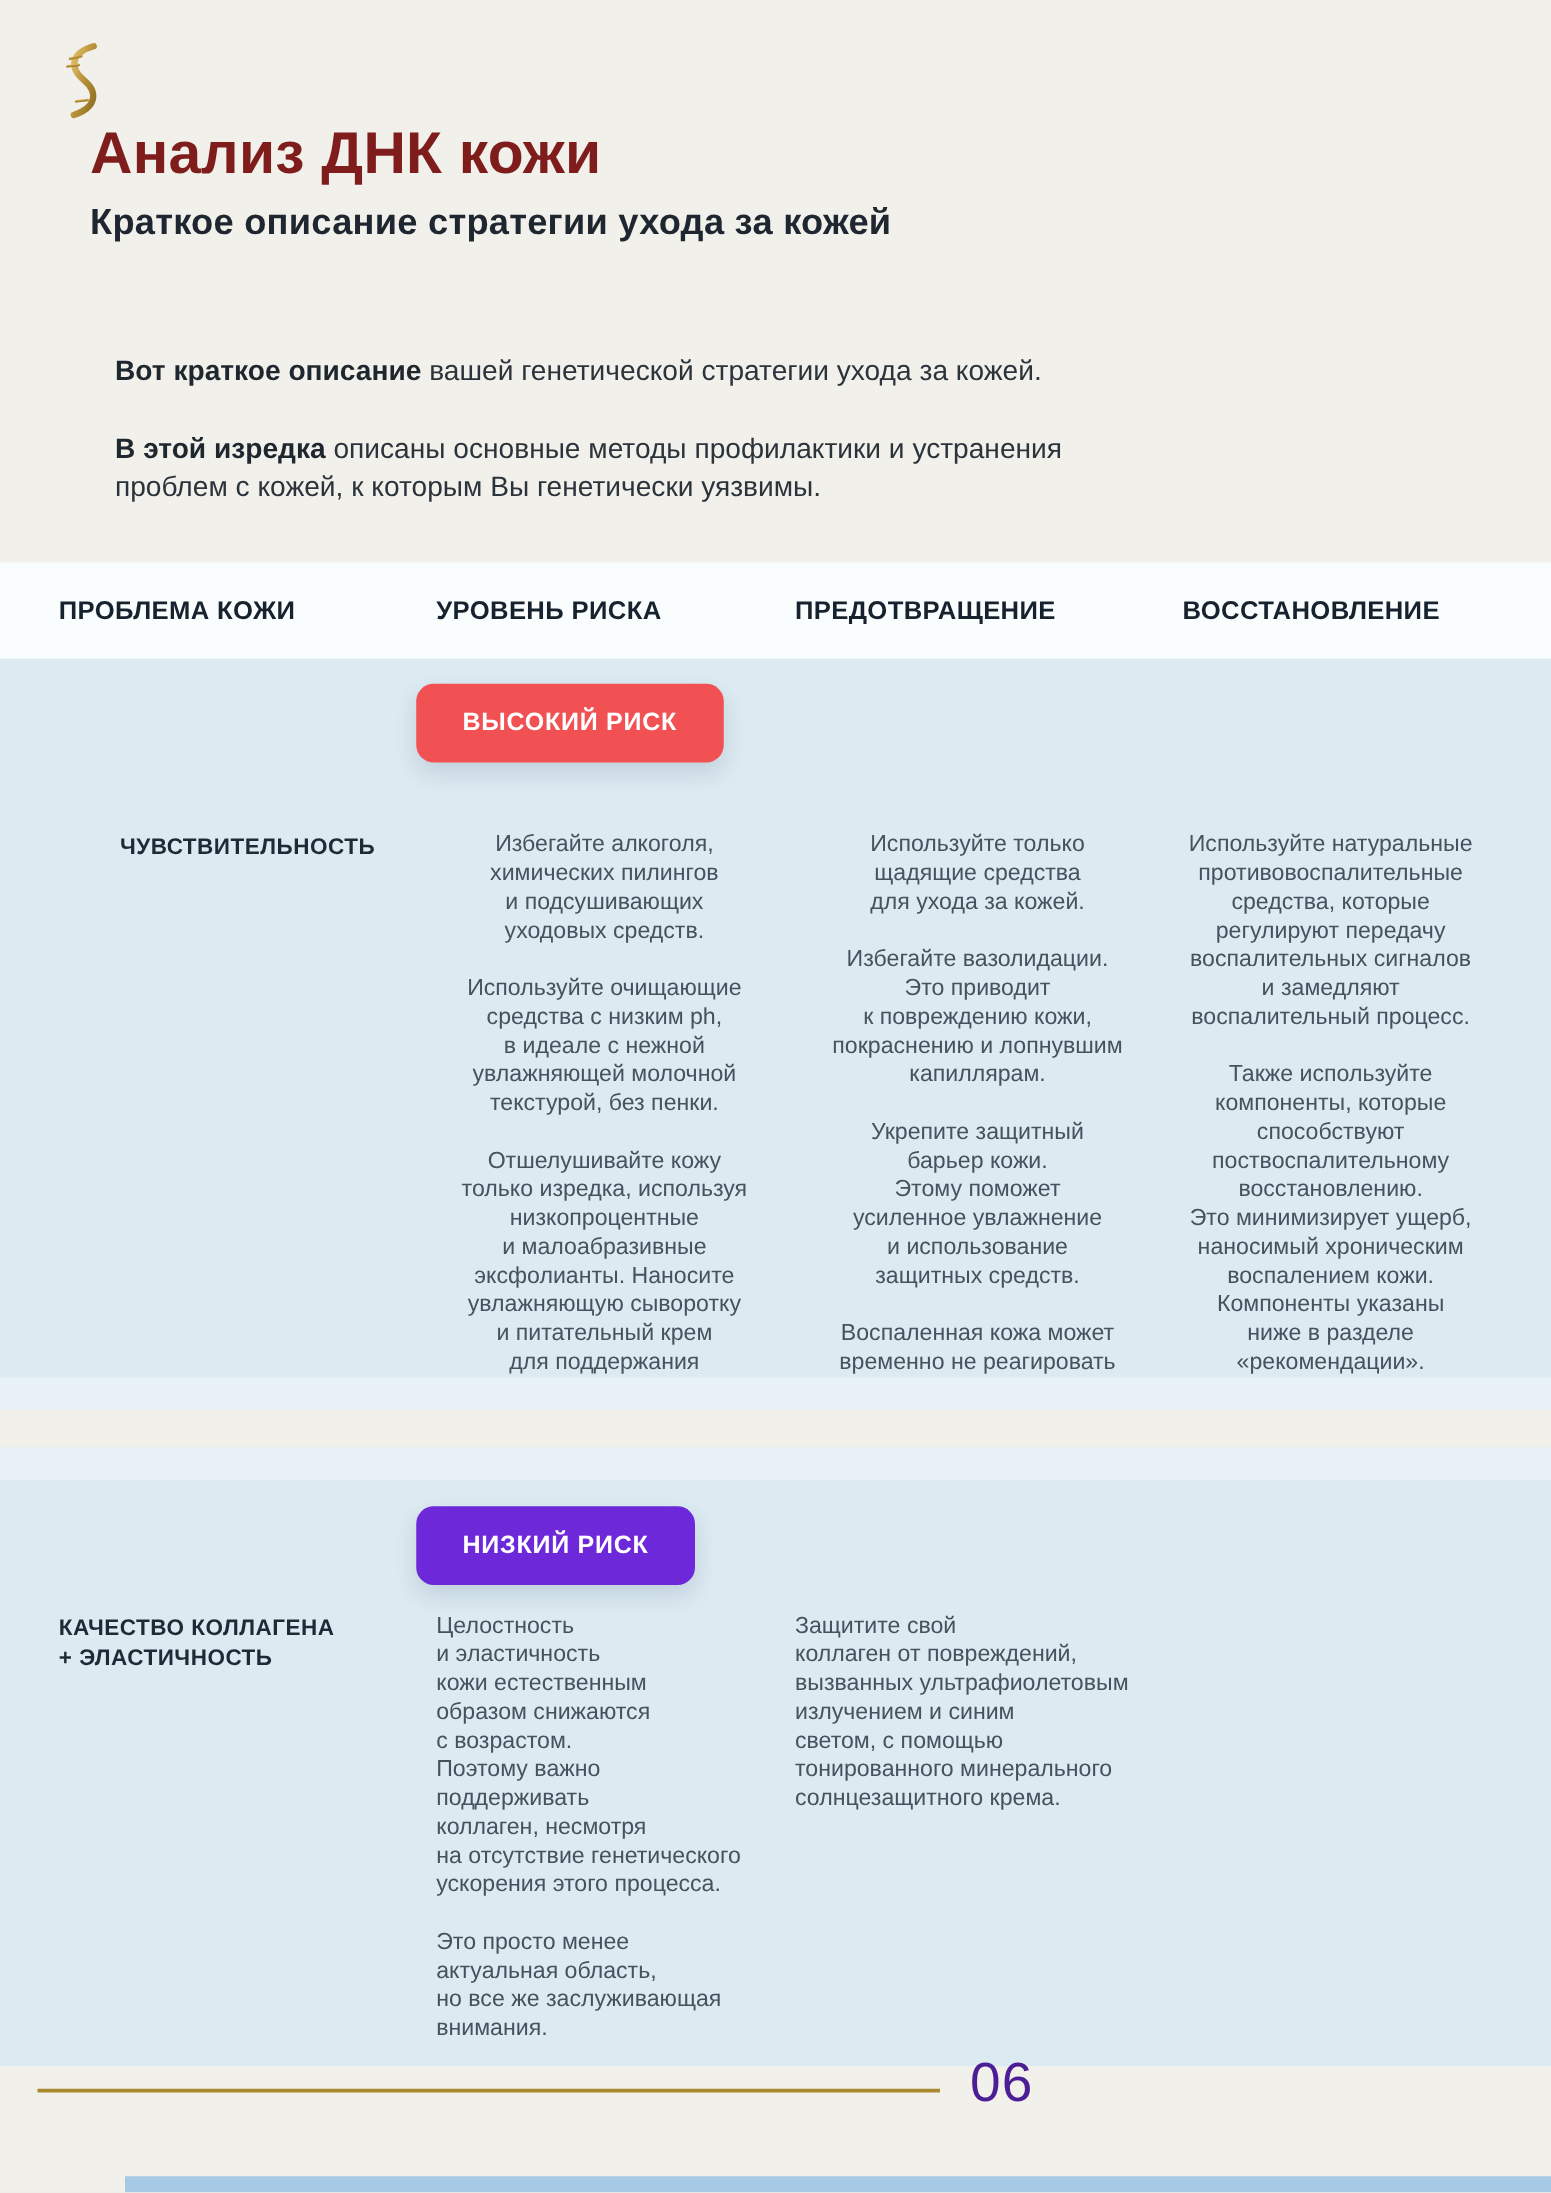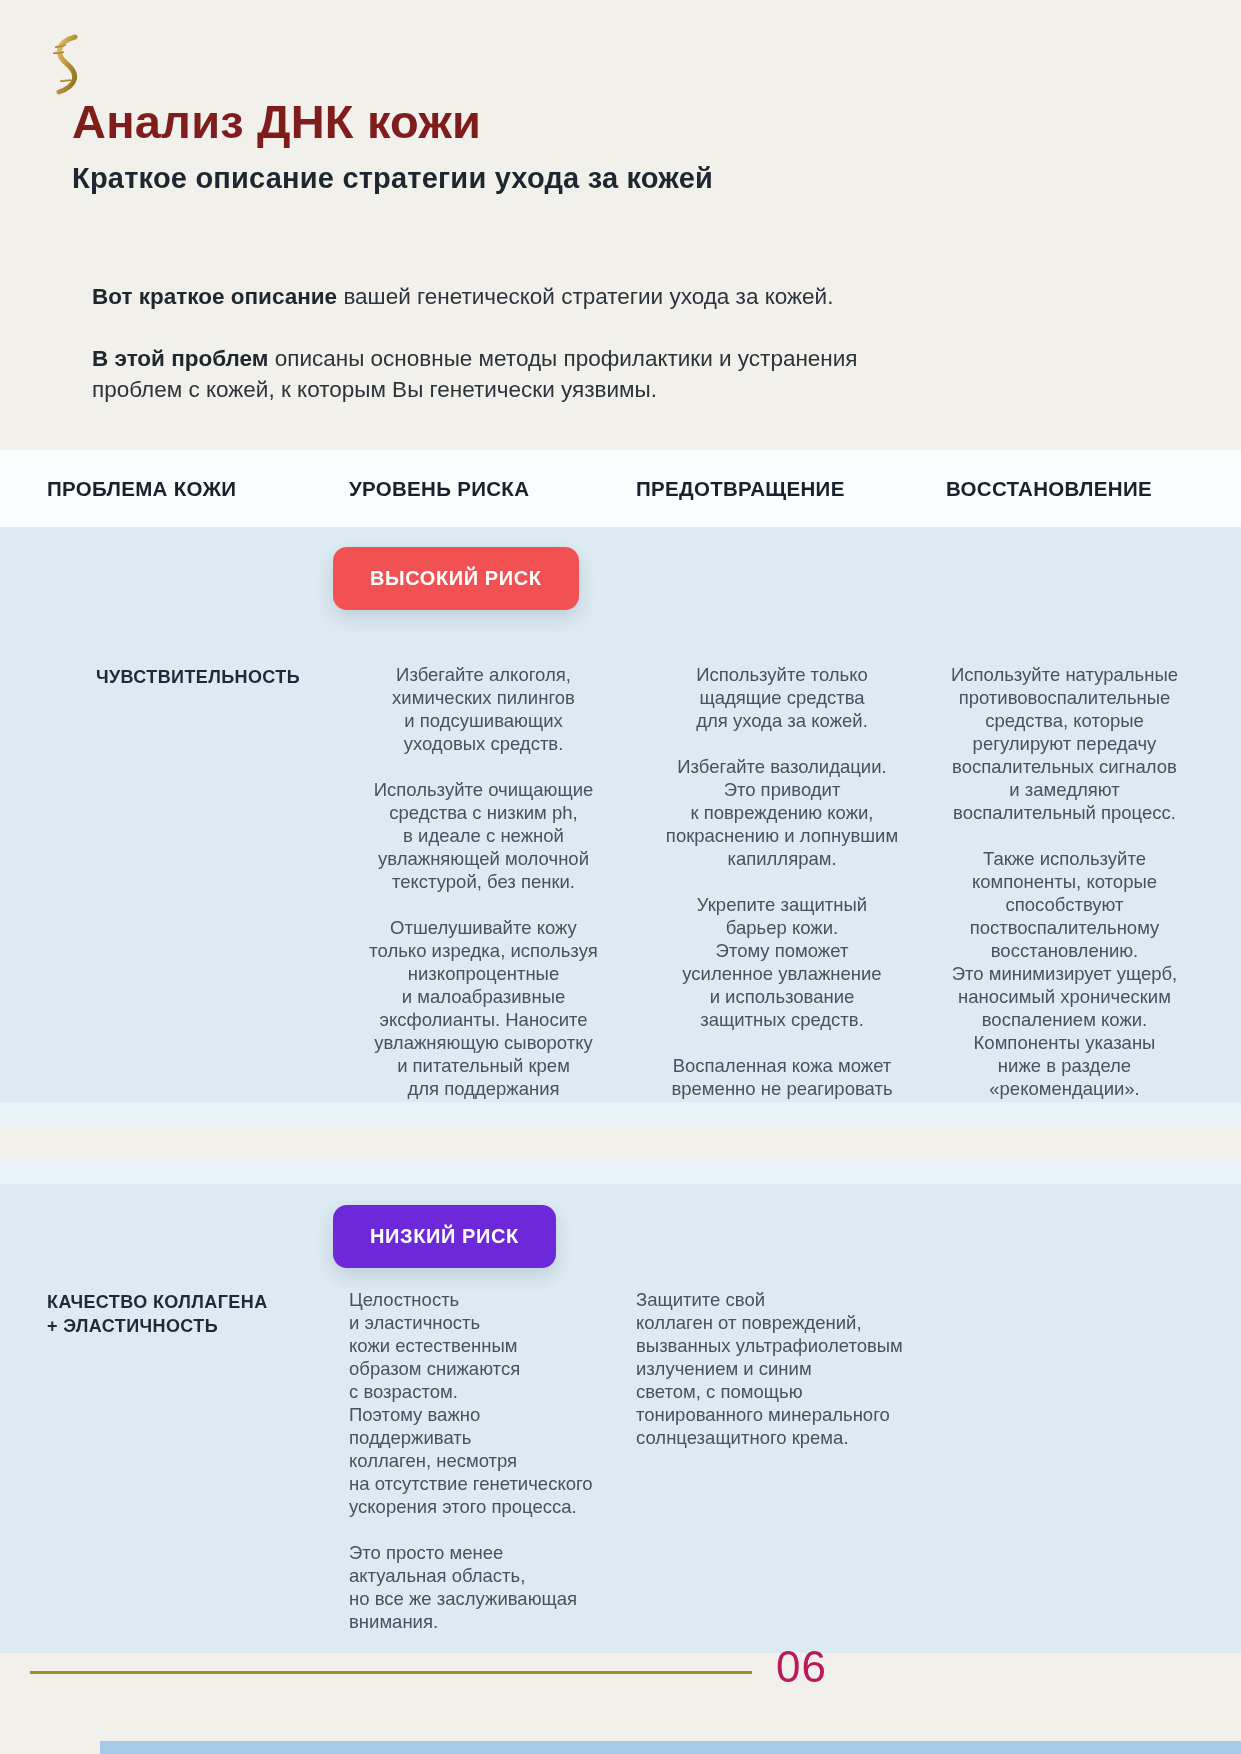--- a/index.html
+++ b/index.html
@@ -67,21 +67,21 @@
   }
   .cell{
     white-space:pre-line;
     font-size:18.5px;line-height:23px;color:#46535f;
     padding-right:18px;
   }
   
   .footer-line{position:absolute;left:30px;top:1671px;width:722px;height:3px;background:#a9882f;}
   .page-number{
     position:absolute;left:776px;top:1642px;
-    font-size:44px;font-weight:400;color:#be185d;letter-spacing:1px;
+    font-size:44px;font-weight:400;color:#4c1d95;letter-spacing:1px;
   }
   .bottom-strip{position:absolute;left:100px;top:1741px;width:1141px;height:13px;background:#a6c9e5;}
 </style>
 </head>
 <body>
 
 <div class="page">
 
   <div class="logo">
     <svg width="38" height="64" viewBox="0 0 38 64" xmlns="http://www.w3.org/2000/svg">
@@ -100,21 +100,21 @@
         <line x1="13" y1="47" x2="22" y2="46"></line>
         <line x1="12" y1="53" x2="21" y2="53"></line>
       </g>
     </svg>
   </div>
 
   <div class="title">Анализ ДНК кожи</div>
   <div class="subtitle">Краткое описание стратегии ухода за кожей</div>
 
   <p class="intro intro-1"><b>Вот краткое описание</b><span class="rest"> вашей генетической стратегии ухода за кожей.</span></p>
-  <p class="intro intro-2"><b>В этой проблем</b><span class="rest"> описаны основные методы профилактики и устранения
+  <p class="intro intro-2"><b>В этой изредка</b><span class="rest"> описаны основные методы профилактики и устранения
 проблем с кожей, к которым Вы генетически уязвимы.</span></p>
 
   <div class="head-band">
     <div class="cols">
       <div class="th">ПРОБЛЕМА КОЖИ</div>
       <div class="th">УРОВЕНЬ РИСКА</div>
       <div class="th">ПРЕДОТВРАЩЕНИЕ</div>
       <div class="th">ВОССТАНОВЛЕНИЕ</div>
     </div>
   </div>

